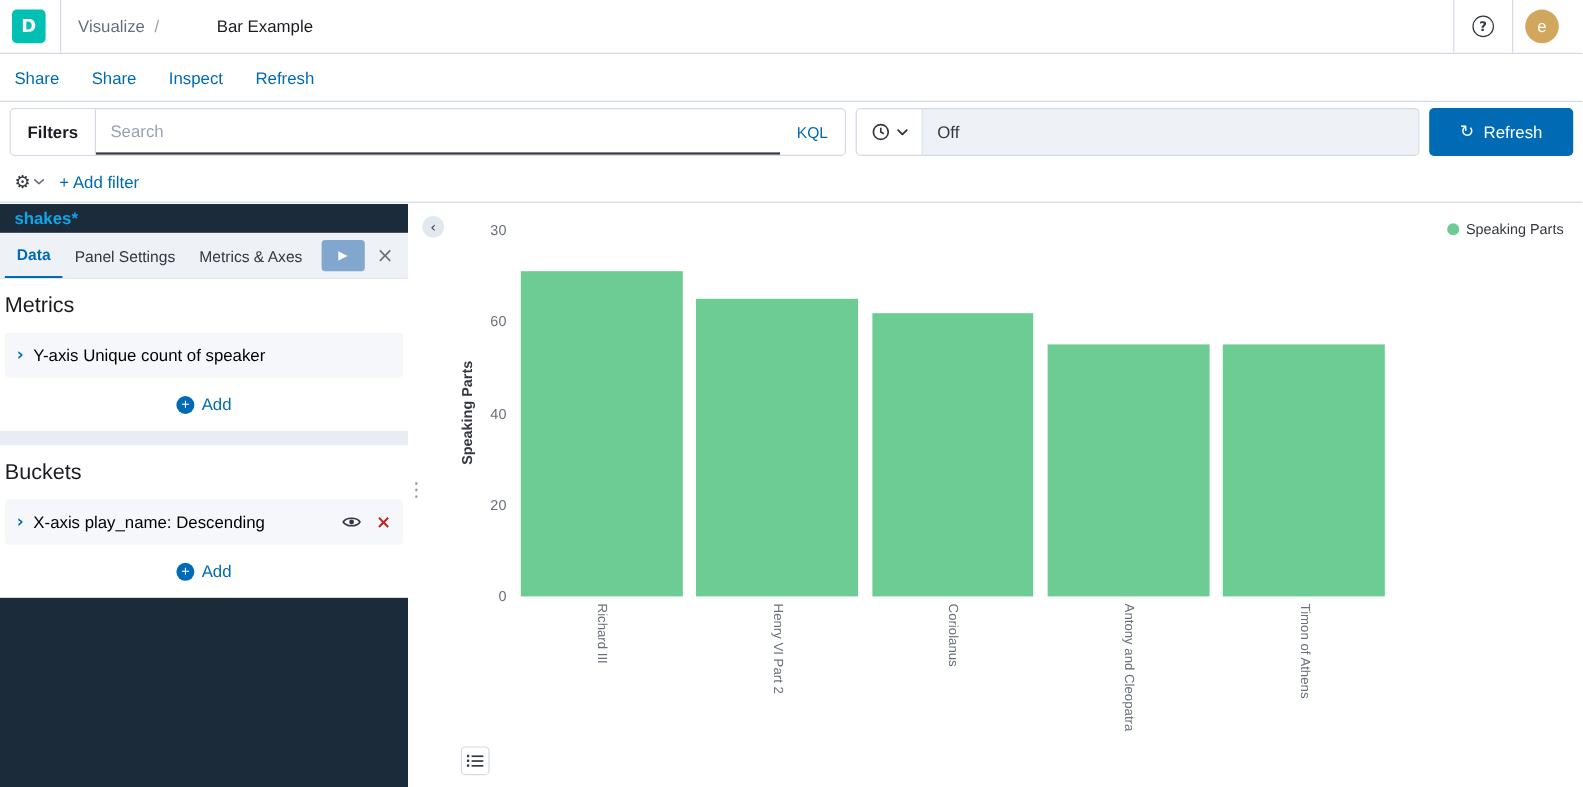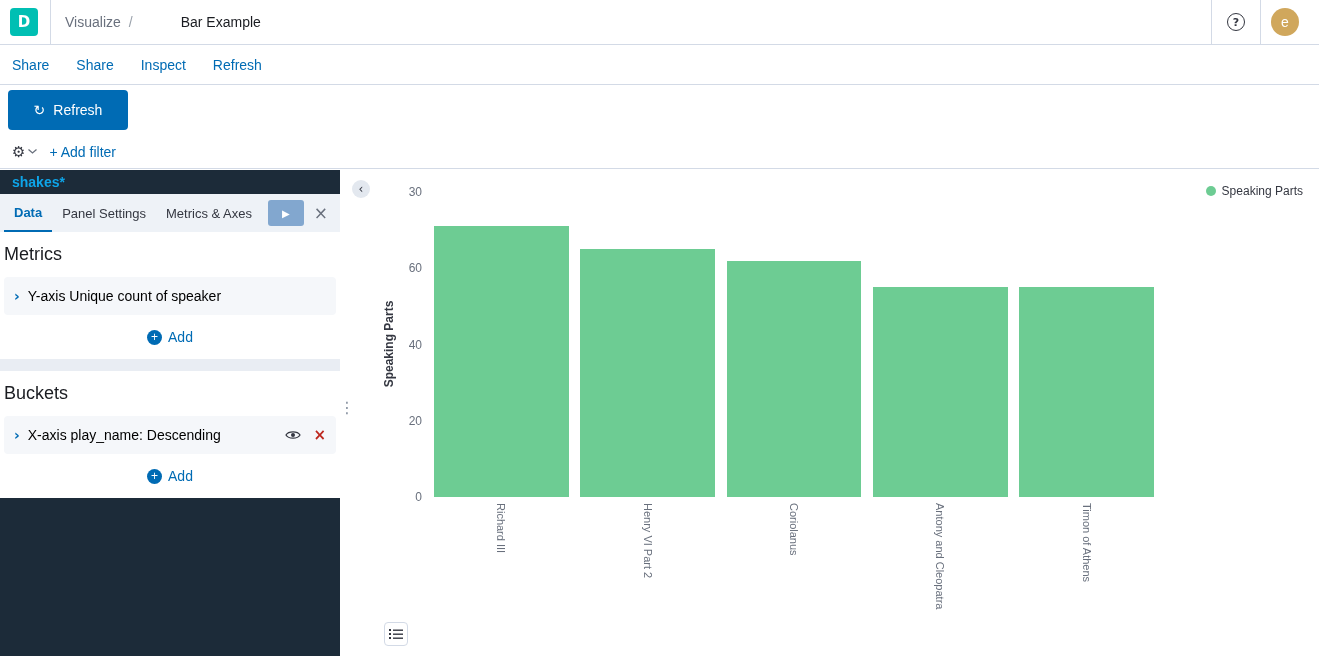--- a/index.html
+++ b/index.html
@@ -116,20 +116,39 @@
   </div>
 
   <div class="actionbar">
     <span class="action-link">Share</span>
     <span class="action-link">Share</span>
     <span class="action-link">Inspect</span>
     <span class="action-link">Refresh</span>
   </div>
 
   <div class="querybar">
+    <div class="search-group">
+      <div class="filters-btn">Filters</div>
+      <div class="search-input-wrap">
+        <input class="search-input" type="text" placeholder="Search" style="">
+      </div>
+      <div class="kql-btn">KQL</div>
+    </div>
+    <div class="time-group">
+      <div class="clock-btn">
+        <svg width="16" height="16" viewBox="0 0 16 16">
+            <circle cx="8" cy="8" r="6.2" fill="none" stroke="#343741" stroke-width="1.4"></circle>
+            <path d="M8 4.5 V8 L10.5 9.5" stroke="#343741" fill="none" stroke-width="1.4"></path>
+          </svg>
+        <svg width="10" height="6" viewBox="0 0 10 6">
+            <path d="M1 1 L5 5 L9 1" stroke="#343741" fill="none" stroke-width="1.5"></path>
+          </svg>
+      </div>
+      <div class="off-field">Off</div>
+    </div>
     <button class="refresh-btn">
       <span class="refresh-glyph glyph">↻</span>
       <span>Refresh</span>
     </button>
   </div>
 
   <div class="filterbar">
     <div class="gear-btn">
       <span class="glyph">⚙</span>
       <svg width="9" height="5" viewBox="0 0 9 5">

